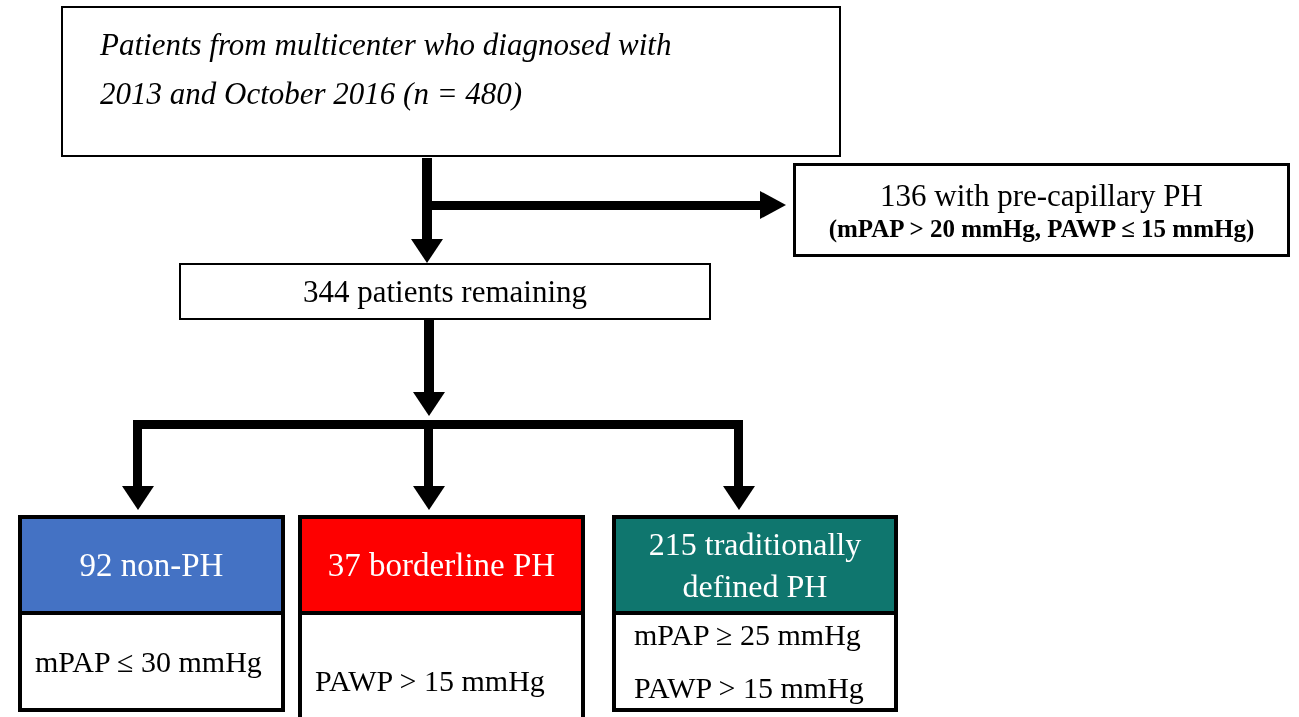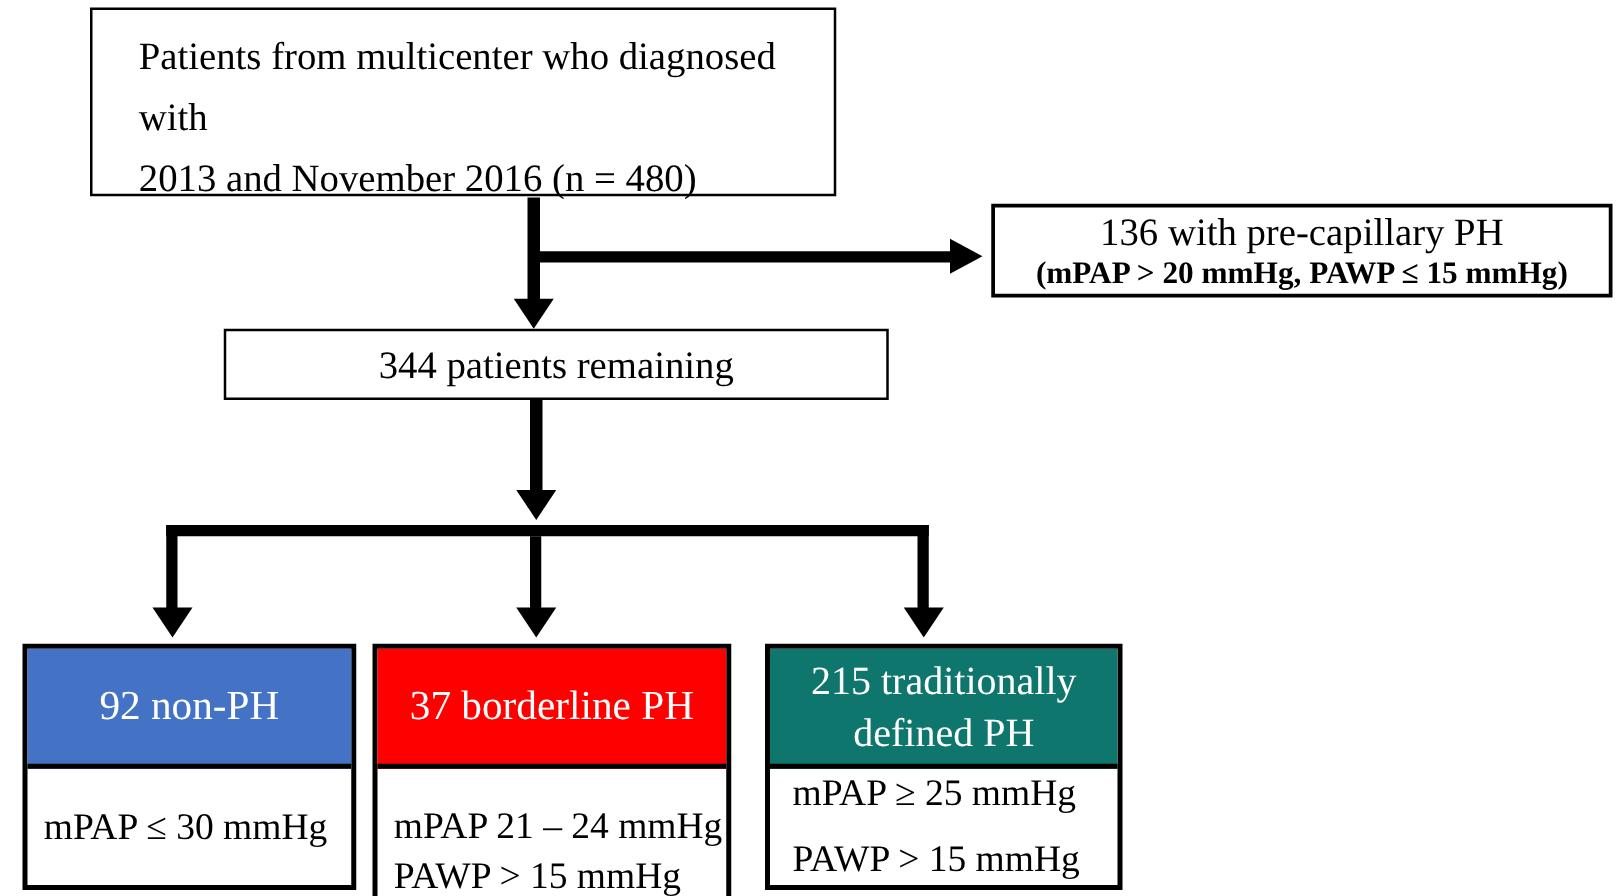--- a/index.html
+++ b/index.html
@@ -15,27 +15,27 @@
     height: 717px;
     background: #ffffff;
     overflow: hidden;
   }
   .abs { position: absolute; box-sizing: border-box; }
 
   
   .box { background: #fff; border: 2px solid #000; }
 
   .top-box {
-    left: 72px; top: 6px; width: 597px; height: 151px;
+    left: 61px; top: 6px; width: 780px; height: 151px;
     padding: 12px 10px 0 37px;
-    font-size: 31px; line-height: 49px;
+    font-size: 31px; line-height: 49px; font-style: italic;
   }
 
   .precap-box {
-    left: 793px; top: 163px; width: 497px; height: 75px;
+    left: 793px; top: 163px; width: 497px; height: 94px;
     border-width: 3px;
     display: flex; flex-direction: column; justify-content: center; align-items: center;
     text-align: center;
   }
   .precap-line1 { font-size: 31px; line-height: 37px; }
   .precap-line2 { font-size: 25px; line-height: 30px; font-weight: bold; }
 
   .remaining-box {
     left: 179px; top: 263px; width: 532px; height: 57px;
     display: flex; justify-content: center; align-items: center;
@@ -82,21 +82,21 @@
   .outcome-borderline-ph { left: 298px; top: 515px; width: 287px; height: 235px; }
   .outcome-traditional-ph{ left: 612px; top: 515px; width: 286px; height: 197px; }
 </style>
 </head>
 <body>
 
 <div class="canvas">
 
   <div class="abs box top-box">
     <div>Patients from multicenter who diagnosed with</div>
-    <div>2013 and November 2016 (n = 480)</div>
+    <div>2013 and October 2016 (n = 480)</div>
   </div>
 
   <div class="abs stroke" style="left:422px; top:158px; width:10px; height:82px;"></div>
   <div class="abs tri-down" style="left:411px; top:239px;"></div>
 
   <div class="abs stroke" style="left:427px; top:201px; width:333px; height:9px;"></div>
   <div class="abs tri-right" style="left:760px; top:191px;"></div>
 
   <div class="abs box precap-box">
     <div class="precap-line1">136 with pre-capillary PH</div>
@@ -129,21 +129,20 @@
       <div>mPAP ≤ 30 mmHg</div>
       <div></div>
     </div>
   </div>
 
   <div class="abs outcome outcome-borderline-ph">
     <div class="outcome-header" style="background-color: rgb(254, 0, 0);">
       <span>37 borderline PH</span>
     </div>
     <div class="outcome-body">
-      <div>mPAP 21 – 24 mmHg</div>
       <div>PAWP &gt; 15 mmHg</div>
     </div>
   </div>
 
   <div class="abs outcome outcome-traditional-ph">
     <div class="outcome-header" style="font-size: 32px; background-color: #0f766e;">
       <span>215 traditionally defined PH</span>
     </div>
     <div class="outcome-body" style="padding-left:18px;justify-content:space-between;">
       <div>mPAP ≥ 25 mmHg</div>

